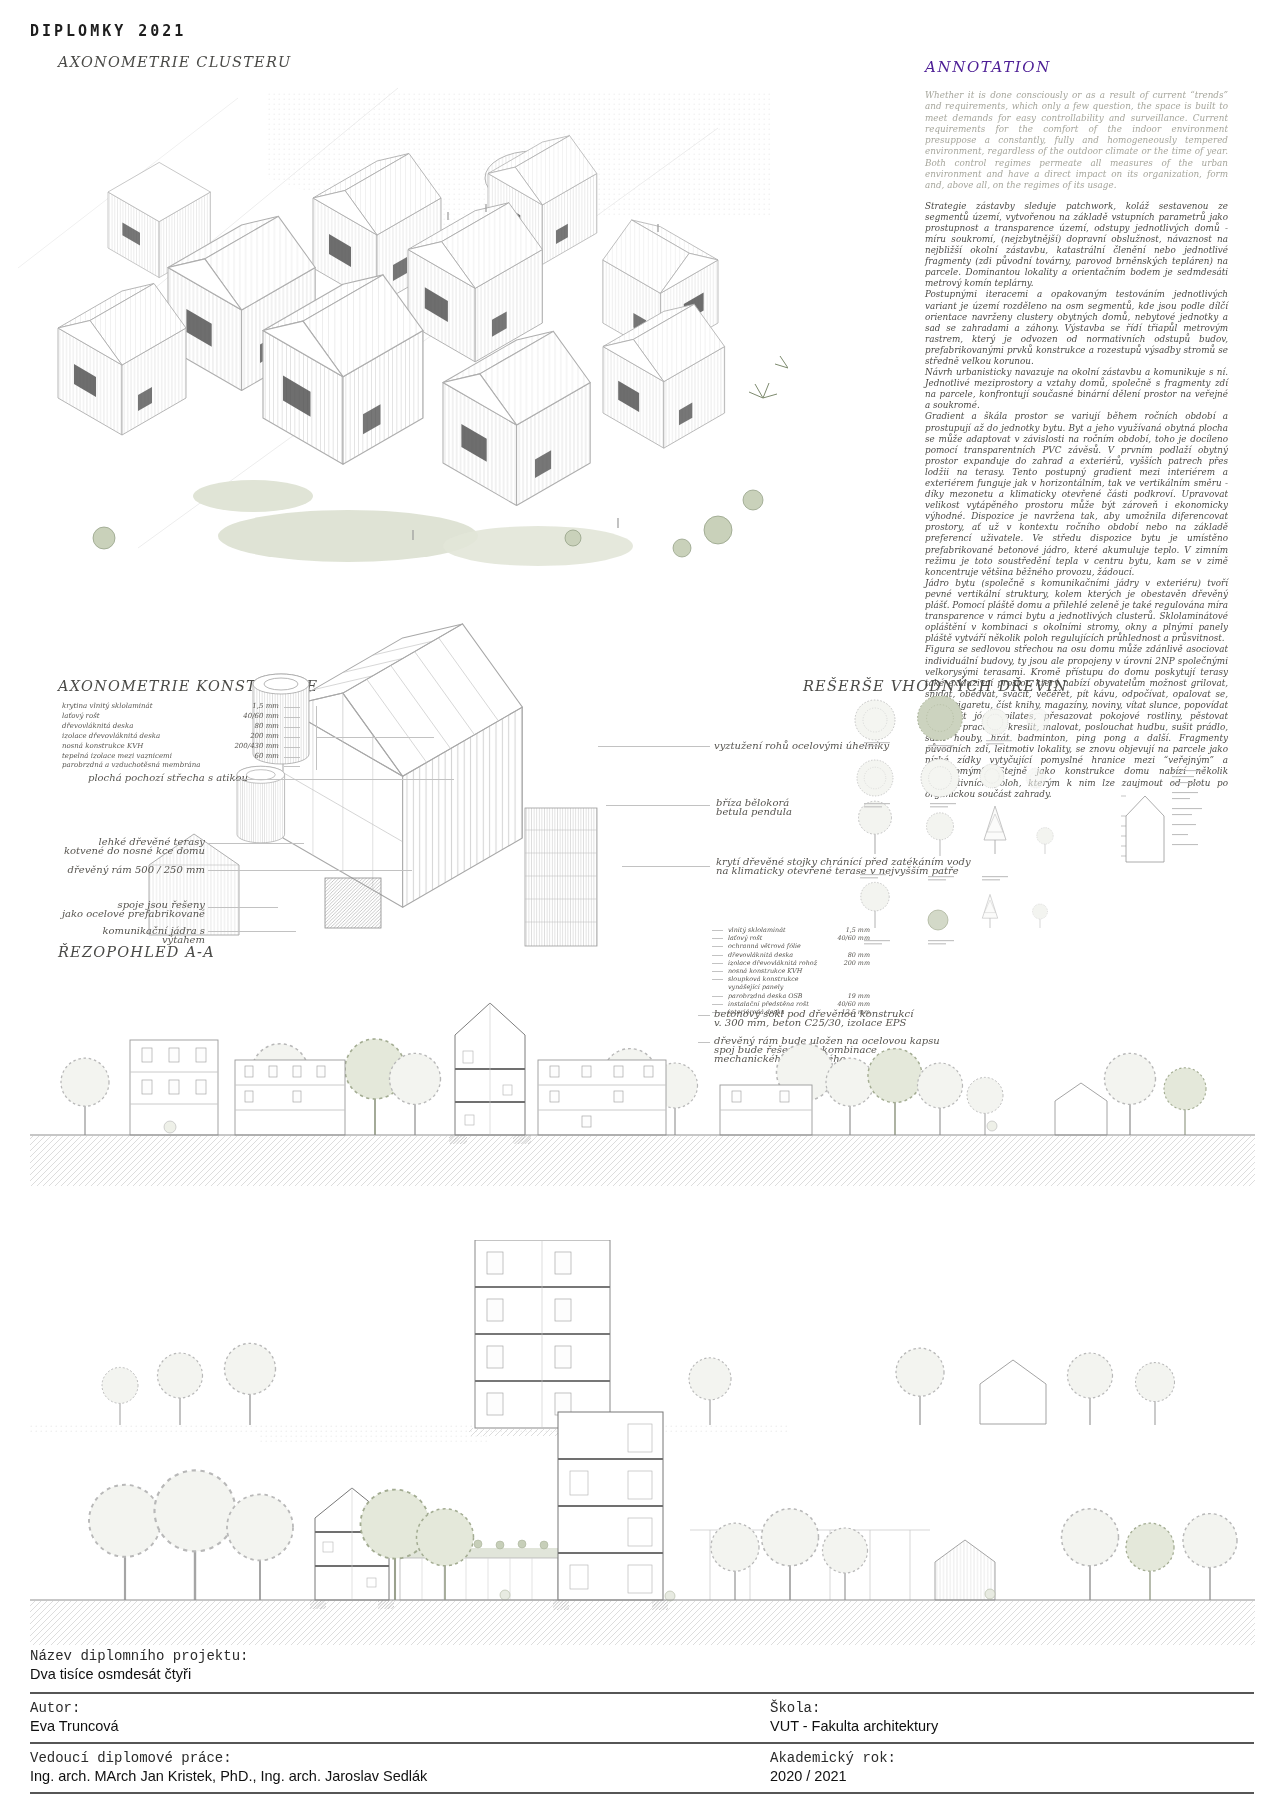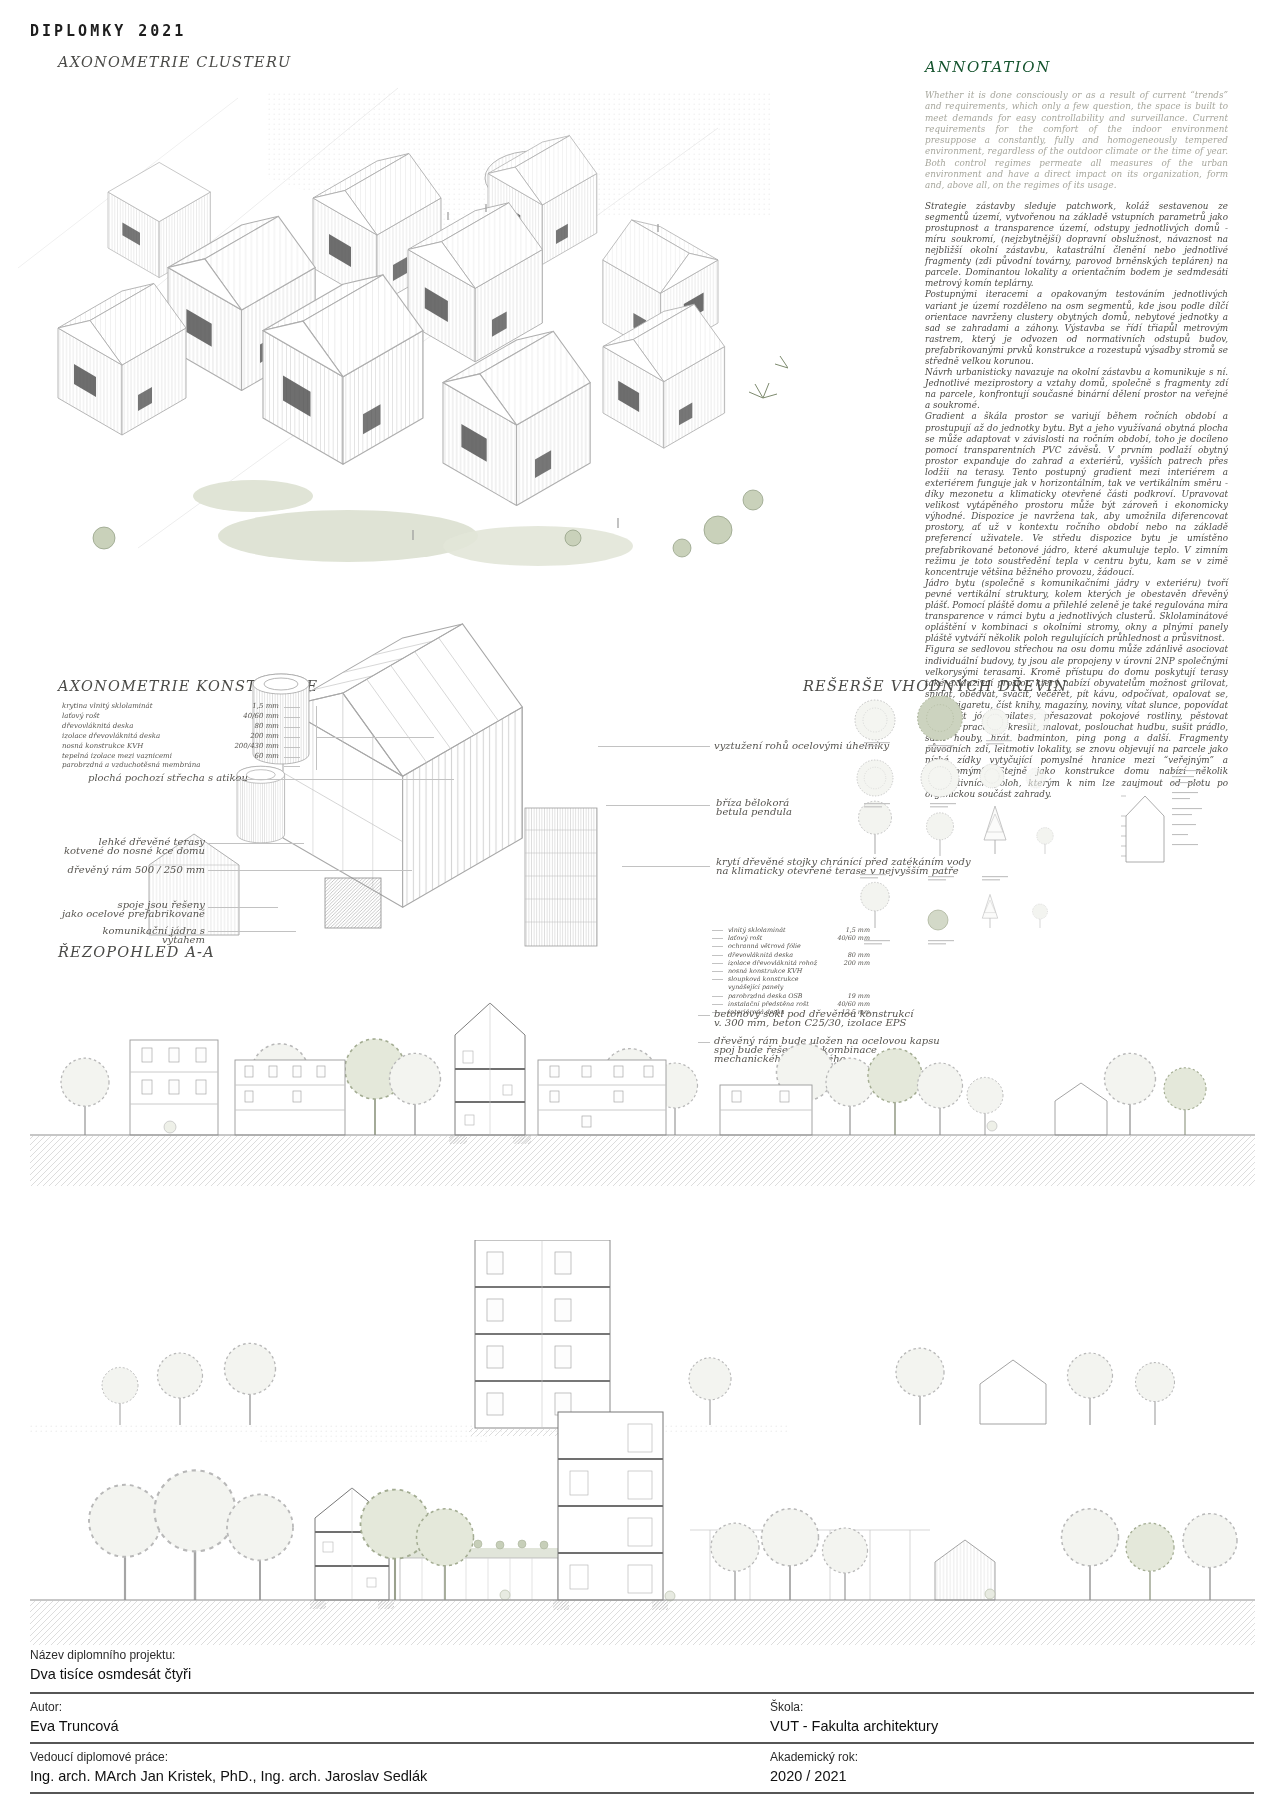--- a/index.html
+++ b/index.html
@@ -3,40 +3,40 @@
 <meta charset="utf-8">
 <style>
   html,body{margin:0;padding:0;background:#e9e9e9;}
   .page{position:relative;width:1280px;height:1812px;background:#ffffff;overflow:hidden;
         font-family:"DejaVu Serif",serif;padding-left:29px;}
   .mono-head{position:absolute;left:30px;top:22px;font-family:"DejaVu Sans Mono",monospace;
         font-weight:bold;font-size:15px;letter-spacing:3px;color:#1d1d1d;}
   .sec-title{position:absolute;font-style:italic;font-size:14.5px;letter-spacing:1.2px;color:#4a4a47;}
   
   .ann-col{position:absolute;left:925px;top:58px;width:303px;}
-  .ann-title{font-style:italic;font-size:15px;letter-spacing:1.6px;color:#14532d;margin:0 0 14px 0;}
+  .ann-title{font-style:italic;font-size:15px;letter-spacing:1.6px;color:#4c1d95;margin:0 0 14px 0;}
   .ann-col p{margin:0;text-align:justify;font-style:italic;}
   .ann-en p{font-size:8.8px;line-height:11.3px;color:#a6a69c;margin-bottom:9px;}
   .ann-cz p{font-size:8.8px;line-height:11.1px;color:#4b4a46;}
   
   .alab{position:absolute;font-style:italic;font-size:10px;line-height:8.8px;color:#56544f;}
   .ra{text-align:right;}
   .mat{position:absolute;}
   .mrow{display:flex;width:238px;font-style:italic;font-size:7px;line-height:9.9px;color:#56544f;}
   .mrow .ml{flex:1;}
   .mrow .mv{width:52px;text-align:right;}
   .mrow::after{content:"";width:16px;border-top:1px solid #c3c3c3;margin:5px 0 0 5px;}
   .mat2 .mrow{width:158px;font-size:6.4px;line-height:8.2px;}
   .mat2 .mrow .mv{width:42px;}
   .mat2 .mrow::before{content:"";width:11px;border-top:1px solid #c3c3c3;margin:4px 5px 0 0;}
   .mat2 .mrow::after{display:none;}
   .ln{position:absolute;height:1px;background:#c2c2c2;}
   .lnv{position:absolute;width:1px;background:#c2c2c2;}
   
-  .ft-label{position:absolute;font-family:Liberation Sans, sans-serif;font-size:12px;color:#2b2b2b;}
+  .ft-label{position:absolute;font-family:Liberation Mono, monospace;font-size:14px;color:#2b2b2b;}
   .ft-value{position:absolute;font-family:"Liberation Sans",sans-serif;font-size:14.5px;color:#101010;}
   .ft-line{position:absolute;left:30px;width:1224px;border-top:2px solid #565656;}
   svg{display:block;}
 </style>
 </head>
 <body>
 
 <svg width="0" height="0" style="position:absolute" aria-hidden="true">
   <defs>
     <pattern id="vh" width="3.4" height="8" patternUnits="userSpaceOnUse">

